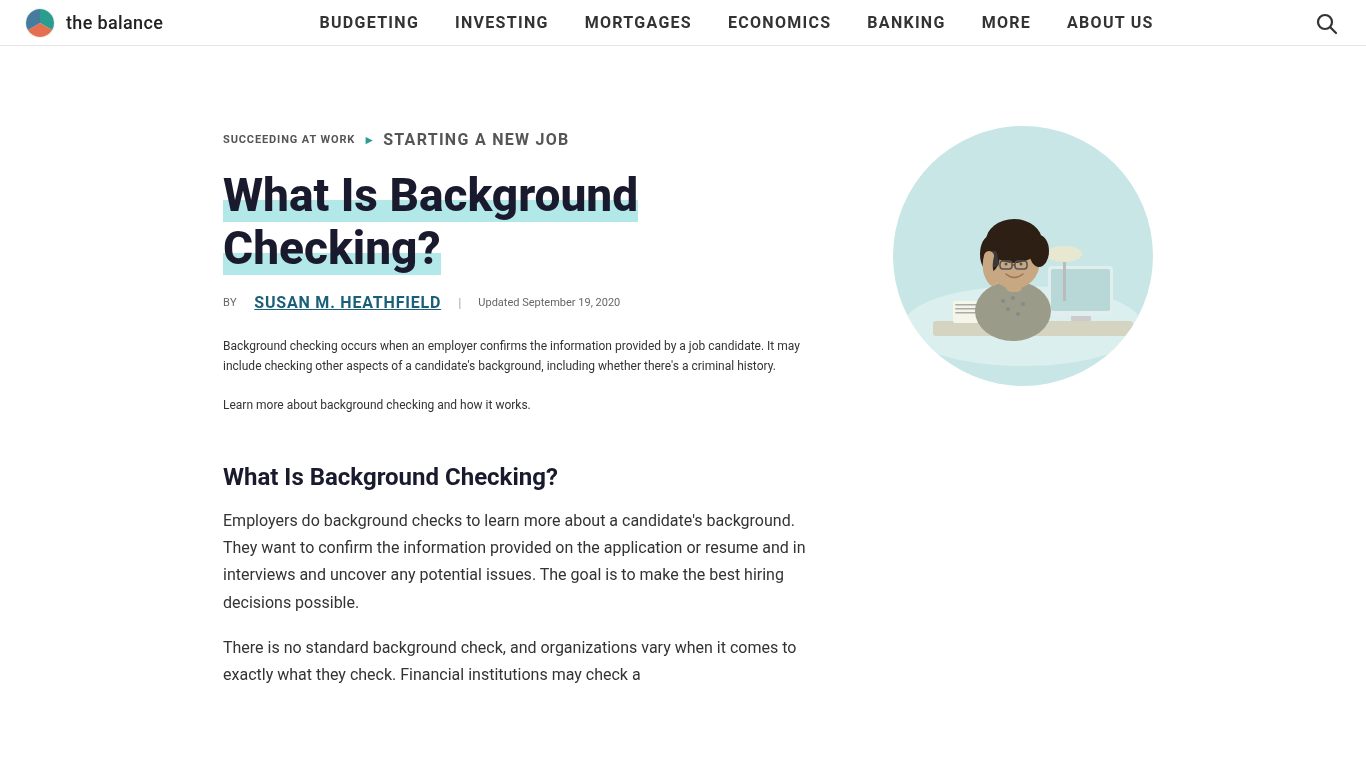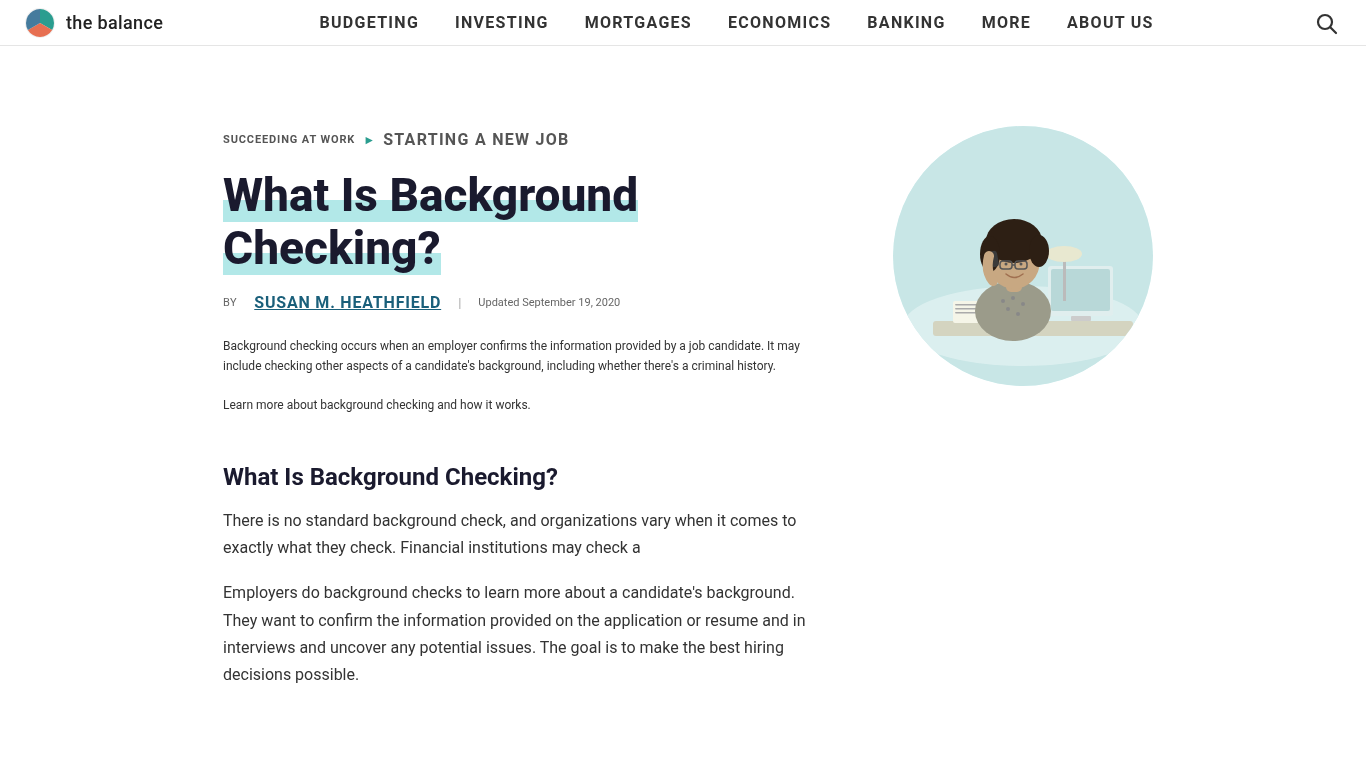--- a/index.html
+++ b/index.html
@@ -294,23 +294,23 @@
       <span class="divider">|</span>
       <span class="date">Updated September 19, 2020</span>
     </div>
 
     <p class="article-intro">Background checking occurs when an employer confirms the information provided by a job candidate. It may include checking other aspects of a candidate's background, including whether there's a criminal history.</p>
 
     <p class="article-learn">Learn more about background checking and how it works.</p>
 
     <h2 class="section-heading">What Is Background Checking?</h2>
 
+    <p class="section-body">Employers do background checks to learn more about a candidate's background. They want to confirm the information provided on the application or resume and in interviews and uncover any potential issues. The goal is to make the best hiring decisions possible.</p>
+
     <p class="section-body">There is no standard background check, and organizations vary when it comes to exactly what they check. Financial institutions may check a</p>
-
-    <p class="section-body">Employers do background checks to learn more about a candidate's background. They want to confirm the information provided on the application or resume and in interviews and uncover any potential issues. The goal is to make the best hiring decisions possible.</p>
 
   </div>
 
   <div class="image-col">
     <div class="article-image-container">
 
       <svg class="person-svg" viewBox="0 0 260 260" xmlns="http://www.w3.org/2000/svg">
         <defs>
           <clipPath id="circle-clip">
             <circle cx="130" cy="130" r="130"></circle>

